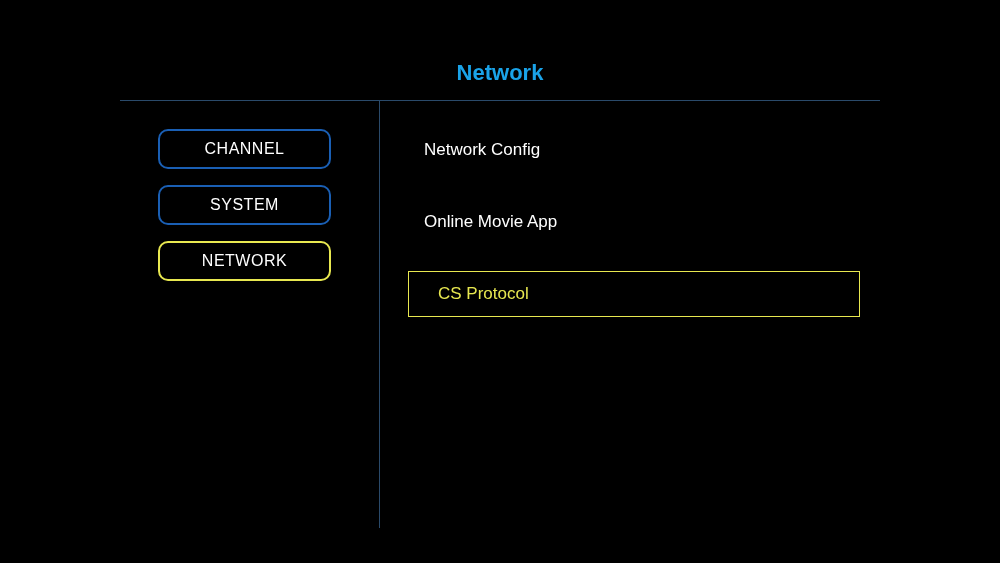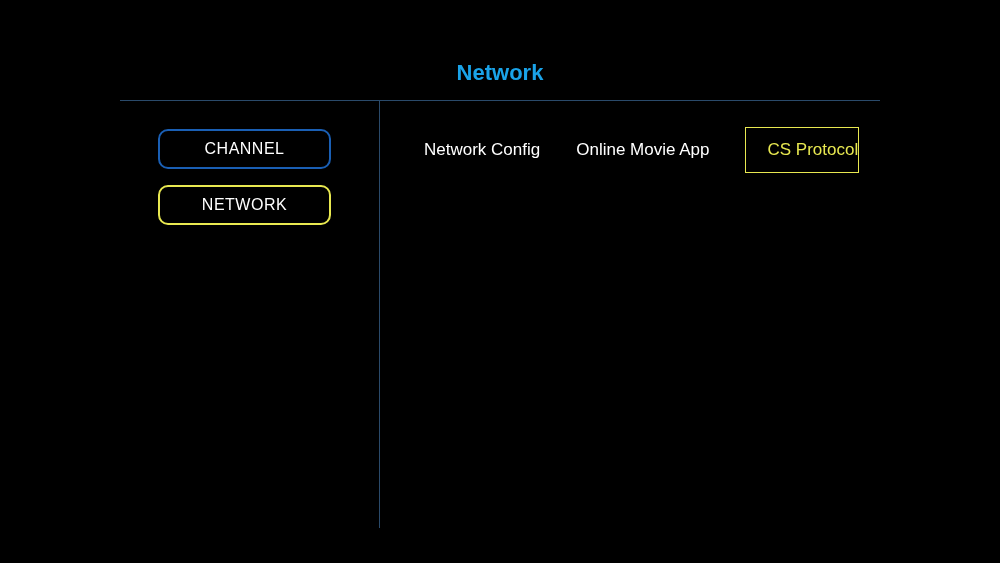--- a/index.html
+++ b/index.html
@@ -60,51 +60,54 @@
       letter-spacing: 0.5px;
       cursor: pointer;
     }
     .sidebar-item.active {
       border-color: #e8e850;
     }
     .main {
       flex: 1;
       padding: 26px 0 0 28px;
       display: flex;
-      flex-direction: row;
+      flex-direction: column;
+      gap: 26px;
     }
     .menu-item {
       height: 46px;
       display: flex;
       align-items: center;
       padding-left: 16px;
       color: #fff;
       font-size: 17px;
       font-weight: 500;
       cursor: pointer;
       margin-right: 20px;
       margin-bottom: 0px;
     }
     .menu-item.selected {
       border: 1.5px solid #e8e850;
       color: #e8e850;
-      padding-left: 21px;
-      margin-left: 16px;
+      padding-left: 29px;
     }
   </style>
 </head>
 <body>
 
 <div class="container">
   <div class="title">Network</div>
   <hr class="divider">
   <div class="content">
     <div class="sidebar">
       <div class="sidebar-item">
         <span>CHANNEL</span>
+      </div>
+      <div class="sidebar-item">
+        <span>SYSTEM</span>
       </div>
       <div class="sidebar-item active">
         <span>NETWORK</span>
       </div>
     </div>
     <div class="main">
       <div class="menu-item">
         <span>Network Config</span>
       </div>
       <div class="menu-item">

